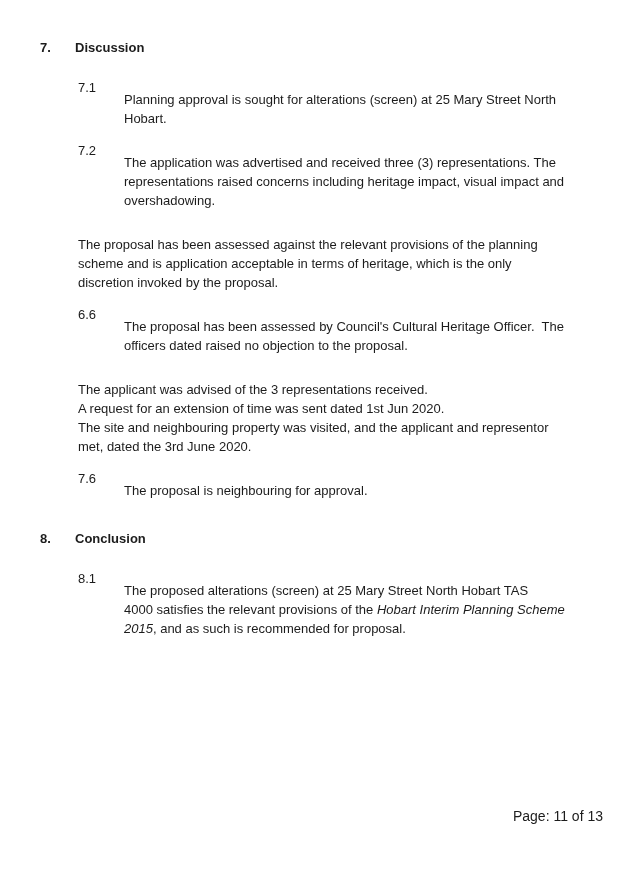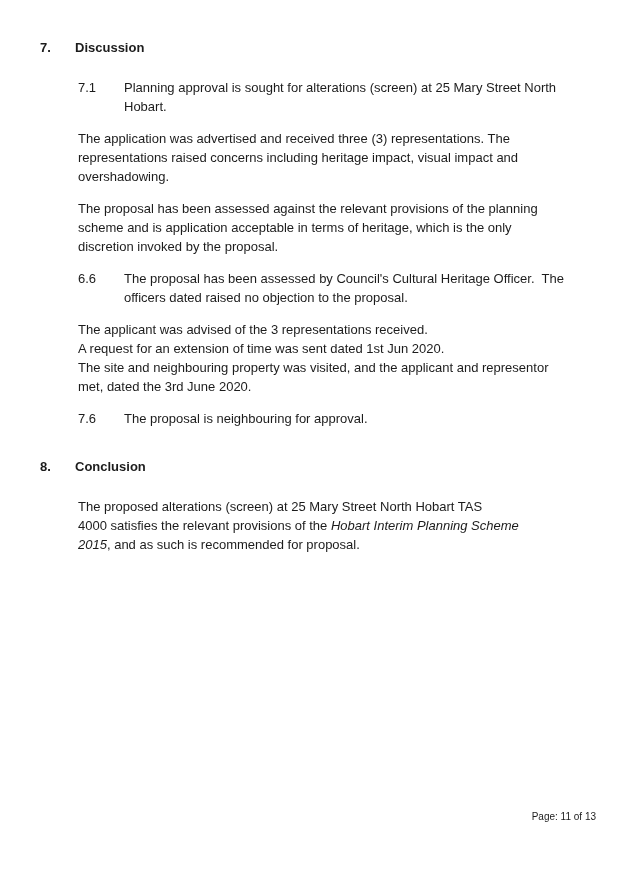--- a/index.html
+++ b/index.html
@@ -26,28 +26,29 @@
   .clause {
     display: flex;
     margin: 0 0 13px 38px;
     font-size: 13px;
     line-height: 19px;
   }
   .clause .num { width: 46px; flex: none; }
   .clause .text {
     width: 473px;
     white-space: pre-wrap;
+    margin-top: 12px;
   }
   .sec-conclusion .sec-head { margin-top: 29px; }
   .italic { font-style: italic; }
   .footer {
     position: absolute;
     top: 811px;
-    right: 26px;
-    font-size: 10px;
+    right: 19px;
+    font-size: 14px;
     line-height: 11px;
     color: #1c1c1c;
     text-align: right;
   }
 </style>
 </head>
 <body>
 
 <div class="page">
 
@@ -56,20 +57,21 @@
       <span class="num">7.</span>
       <span class="title">Discussion</span>
     </div>
 
     <div class="clause">
       <span class="num">7.1</span>
       <span class="text">Planning approval is sought for alterations (screen) at 25 Mary Street North Hobart.</span>
     </div>
 
     <div class="clause">
+      <span class="num">7.2</span>
       <span class="text">The application was advertised and received three (3) representations. The representations raised concerns including heritage impact, visual impact and overshadowing.</span>
     </div>
 
     <div class="clause">
       <span class="text">The proposal has been assessed against the relevant provisions of the planning scheme and is application acceptable in terms of heritage, which is the only discretion invoked by the proposal.</span>
     </div>
 
     <div class="clause">
       <span class="num">6.6</span>
       <span class="text">The proposal has been assessed by Council's Cultural Heritage Officer.  The officers dated raised no objection to the proposal.</span>
@@ -87,20 +89,21 @@
     </div>
   </div>
 
   <div class="sec sec-conclusion">
     <div class="sec-head">
       <span class="num">8.</span>
       <span class="title">Conclusion</span>
     </div>
 
     <div class="clause">
+      <span class="num">8.1</span>
       <span class="text"><span>The proposed alterations (screen) at 25 Mary Street North Hobart TAS
 4000 satisfies the relevant provisions of the </span><span class="italic">Hobart Interim Planning Scheme 2015</span><span>, and as such is recommended for proposal.</span></span>
     </div>
   </div>
 
   <div class="footer">Page: 11 of 13</div>
 
 </div>
 
 </body></html>

